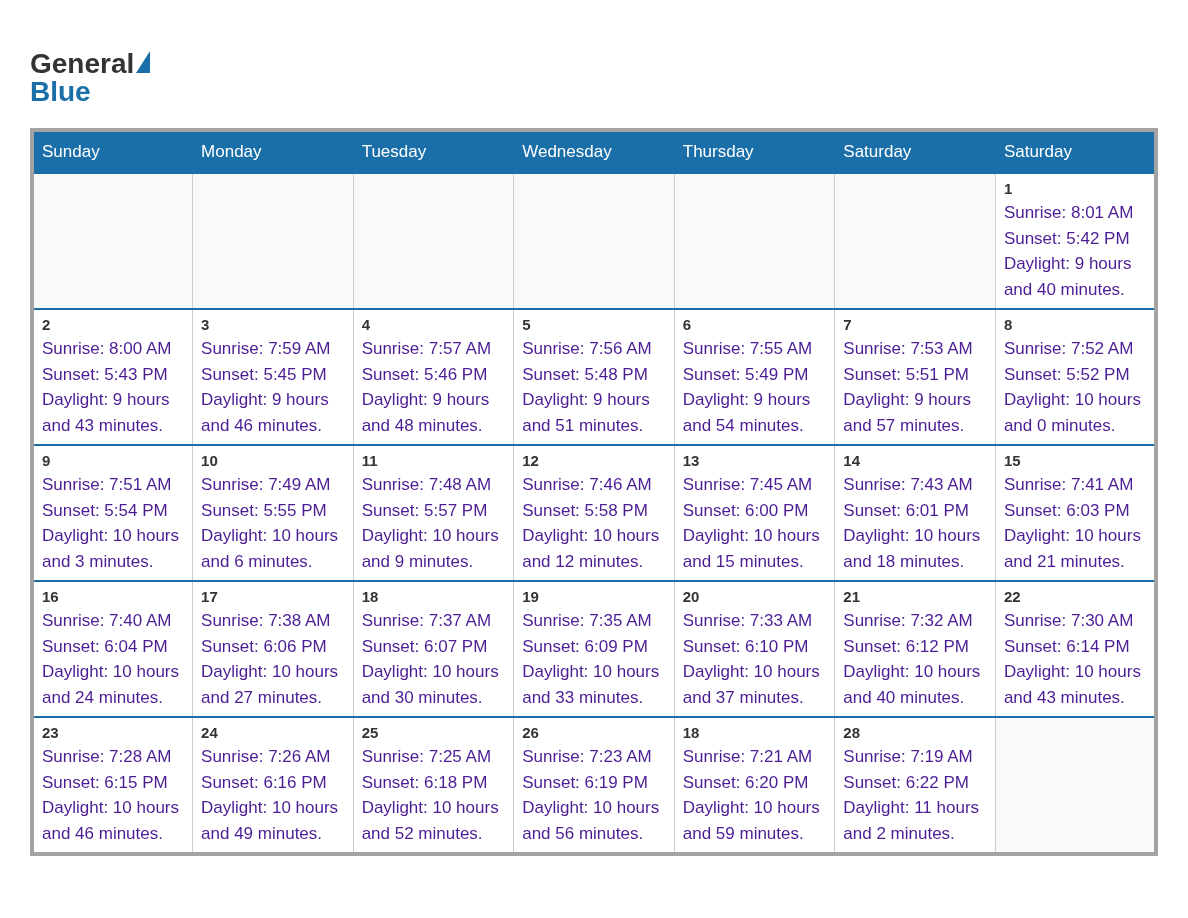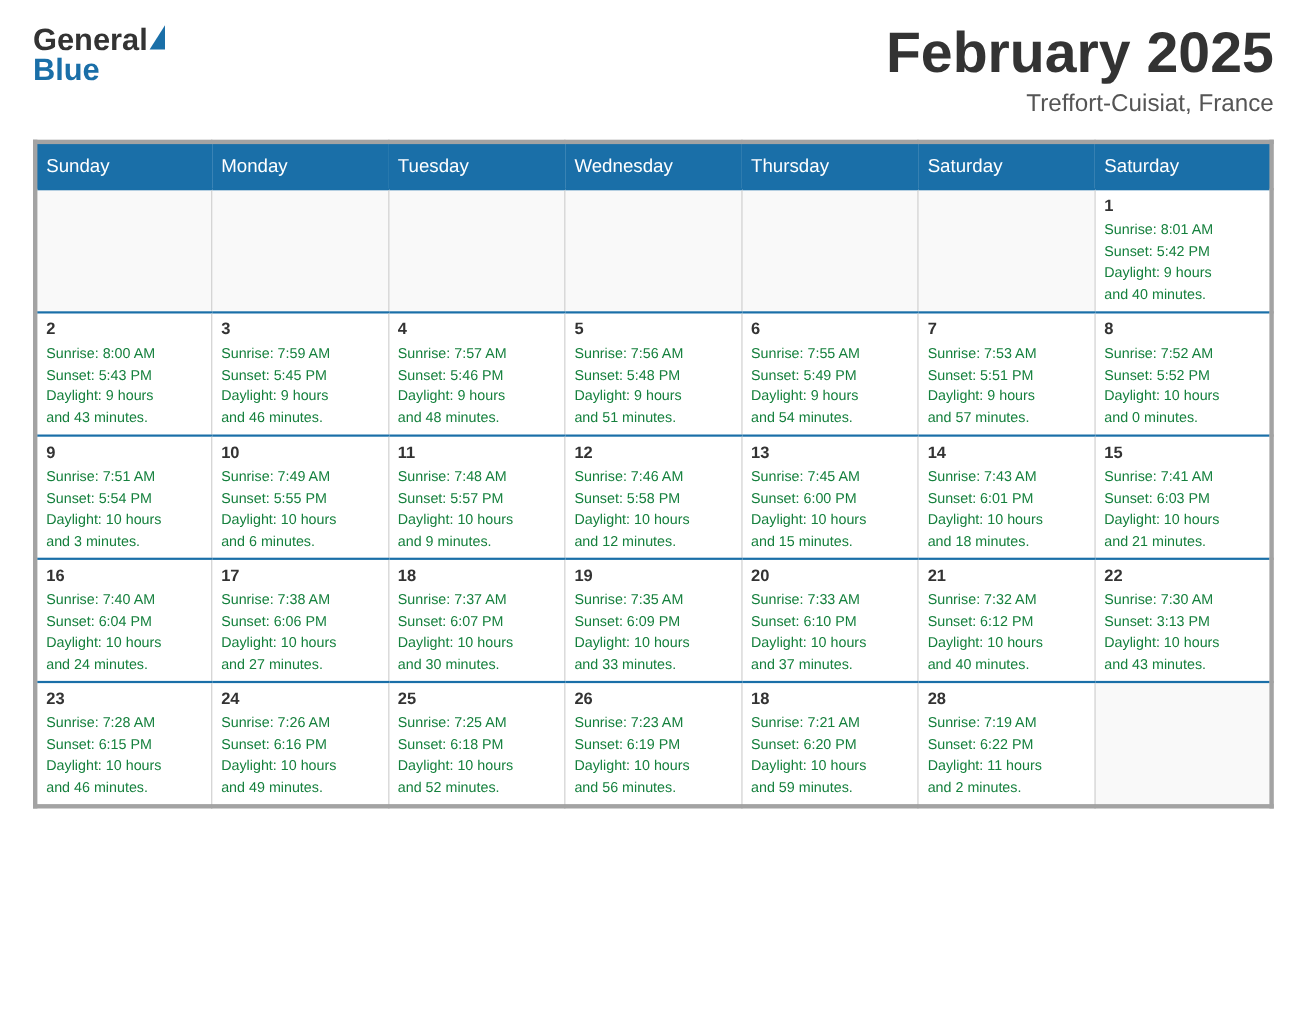--- a/index.html
+++ b/index.html
@@ -18,20 +18,21 @@
       margin-bottom: 20px;
     }
     .logo {
       display: flex;
       flex-direction: column;
       align-items: flex-start;
     }
     .logo-text {
       display: flex;
       align-items: center;
+      margin-top: 28px;
     }
     .logo-general {
       font-size: 28px;
       font-weight: bold;
       color: #333;
     }
     .logo-triangle {
       width: 0;
       height: 0;
       border-left: 14px solid transparent;
@@ -87,44 +88,40 @@
     .calendar td.empty {
       background: #f9f9f9;
     }
     .day-number {
       font-size: 15px;
       font-weight: bold;
       margin-bottom: 3px;
       display: block;
     }
     .day-info {
-      font-size: 13px;
+      font-size: 17px;
       line-height: 1.5;
-      color: #15803d;
+      color: #4c1d95;
     }
     .week-row td {
       border-top: 2px solid #1a6fa8;
     }
     .calendar thead tr th:first-child { border-left: 1px solid #1a6fa8; }
   </style>
 </head>
 <body>
 
 <div class="header">
   <div class="logo">
     <div class="logo-text">
       <span class="logo-general">General</span>
       <div class="logo-triangle"></div>
     </div>
     <span class="logo-blue">Blue</span>
   </div>
-  <div class="title-block">
-    <div class="calendar-title">February 2025</div>
-    <div class="calendar-subtitle">Treffort-Cuisiat, France</div>
-  </div>
 </div>
 
 <table class="calendar">
   <thead>
     <tr>
     <th>Sunday</th>
         <th>Monday</th>
         <th>Tuesday</th>
         <th>Wednesday</th>
         <th>Thursday</th>
@@ -289,21 +286,21 @@
         <td>
           <span class="day-number">21</span>
           <div class="day-info" style="white-space: pre-line;">Sunrise: 7:32 AM
 Sunset: 6:12 PM
 Daylight: 10 hours
 and 40 minutes.</div>
         </td>
         <td>
           <span class="day-number">22</span>
           <div class="day-info" style="white-space: pre-line;">Sunrise: 7:30 AM
-Sunset: 3:13 PM
+Sunset: 6:14 PM
 Daylight: 10 hours
 and 43 minutes.</div>
         </td>
       </tr>
       <tr class="week-row">
         <td>
           <span class="day-number">23</span>
           <div class="day-info" style="white-space: pre-line;">Sunrise: 7:28 AM
 Sunset: 6:15 PM
 Daylight: 10 hours

